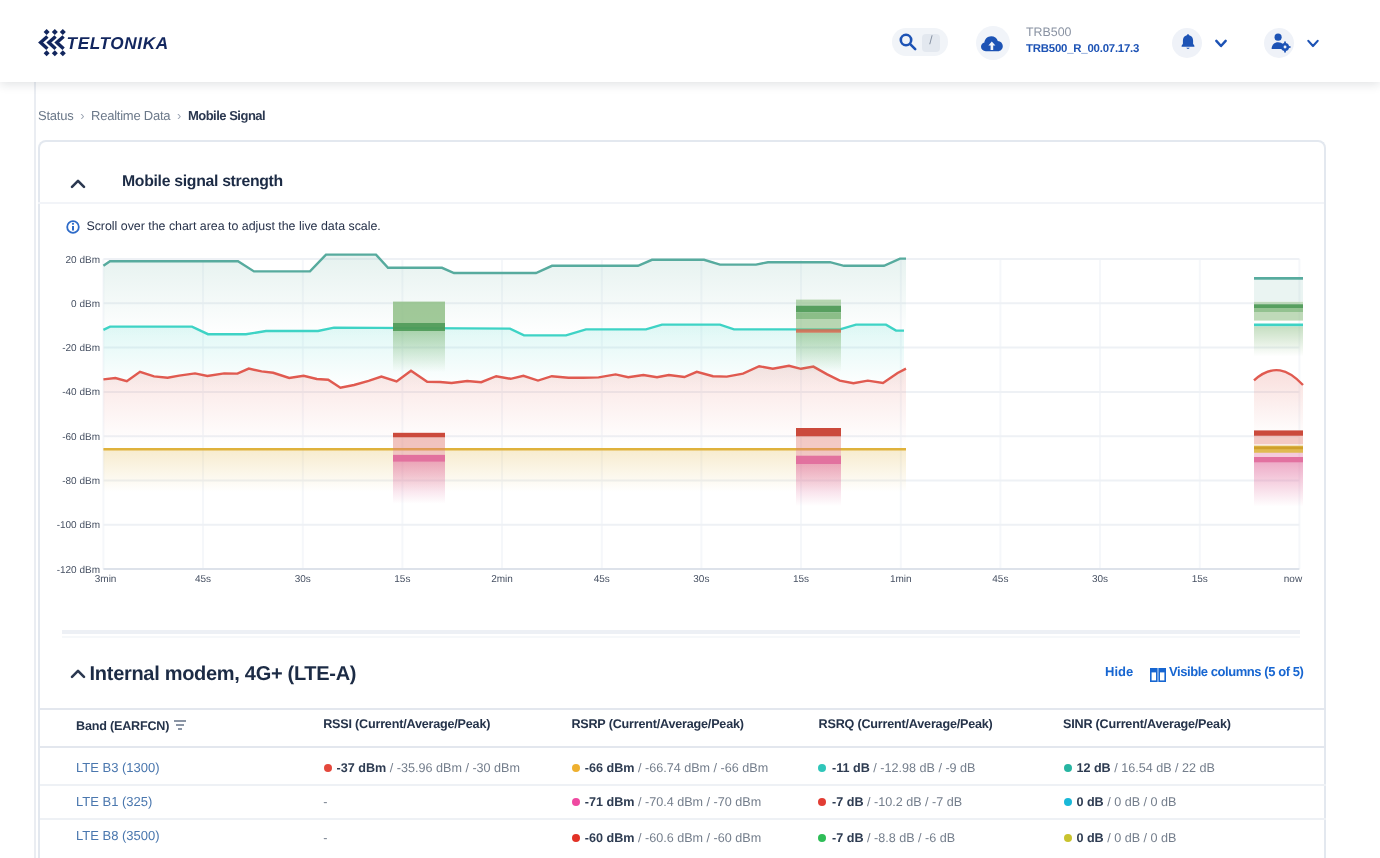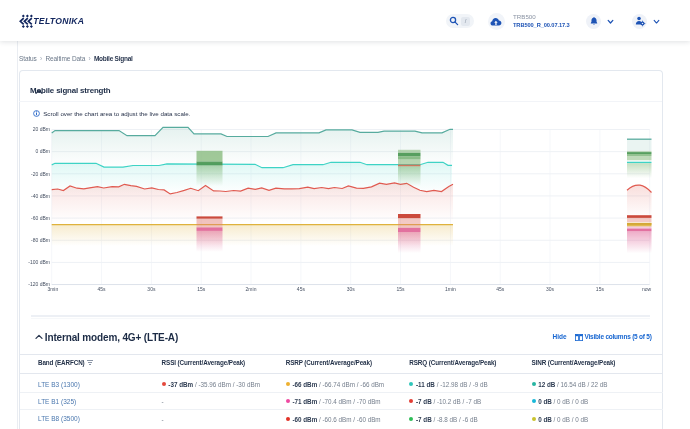--- a/index.html
+++ b/index.html
@@ -86,21 +86,21 @@
   </svg>
 </div>
 
 <div class="abs" style="left:19px; top:55px; font-size:6.5px; color:#6b7889; letter-spacing:-0.12px;">
   Status&nbsp;&nbsp;<span style="color:#9aa3b2;">›</span>&nbsp;&nbsp;Realtime Data&nbsp;&nbsp;<span style="color:#9aa3b2;">›</span>&nbsp;&nbsp;<span style="color:#2b3850; font-weight:bold; letter-spacing:-0.25px;">Mobile Signal</span>
 </div>
 
 <svg class="abs" style="left:35px; top:88.5px;" width="8" height="6" viewBox="0 0 8 6">
   <polyline points="1,4.4 4,1.4 7,4.4" fill="none" stroke="#2b3850" stroke-width="1.3" stroke-linecap="round" stroke-linejoin="round"></polyline>
 </svg>
-<div class="abs" style="left:30px; top:86px; font-size:7.9px; font-weight:bold; color:#1c2b45; letter-spacing:-0.15px;">Mobile signal strength</div>
+<div class="abs" style="left:61px; top:86px; font-size:7.9px; font-weight:bold; color:#1c2b45; letter-spacing:-0.15px;">Mobile signal strength</div>
 
 <svg class="abs" style="left:32.5px; top:109.5px;" width="7" height="7" viewBox="0 0 7 7">
   <circle cx="3.5" cy="3.5" r="2.9" fill="none" stroke="#2e6bc8" stroke-width="0.9"></circle>
   <line x1="3.5" y1="3" x2="3.5" y2="5.2" stroke="#2e6bc8" stroke-width="1"></line>
   <circle cx="3.5" cy="1.9" r="0.55" fill="#2e6bc8"></circle>
 </svg>
 <div class="abs" style="left:43.2px; top:109.5px; font-size:6.2px; color:#27324a;">Scroll over the chart area to adjust the live data scale.</div>
 
 <svg class="abs" style="left:0px; top:118px;" width="690" height="180" viewBox="0 118 690 180">
   <defs>

